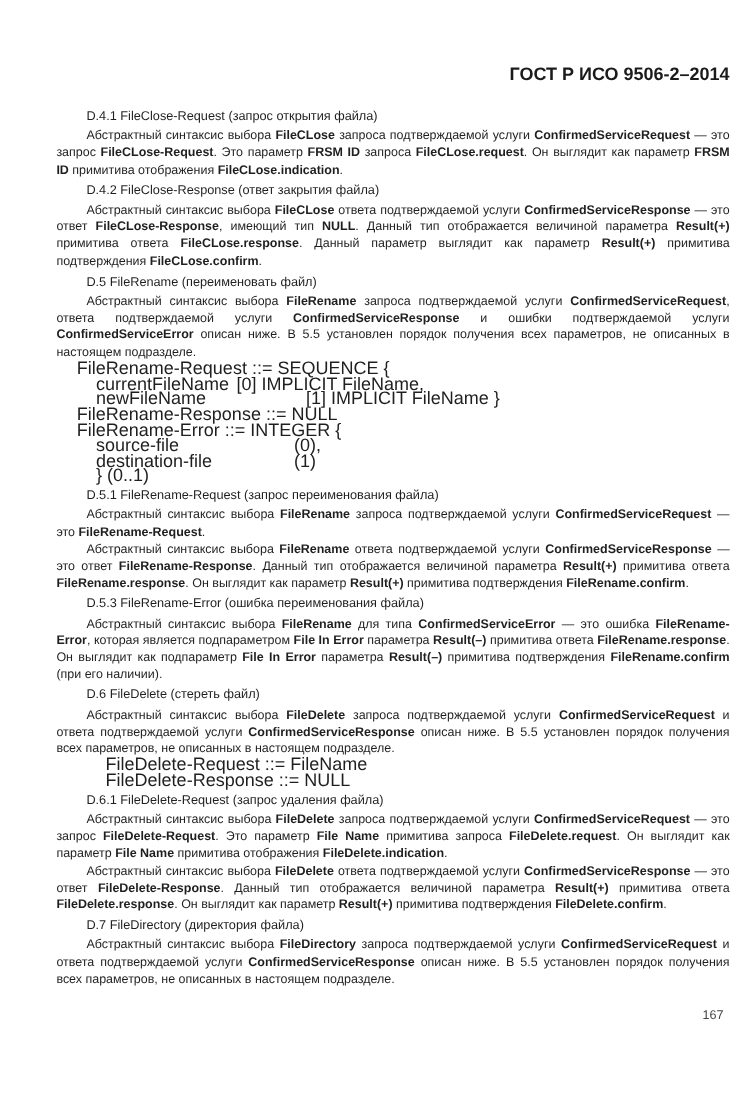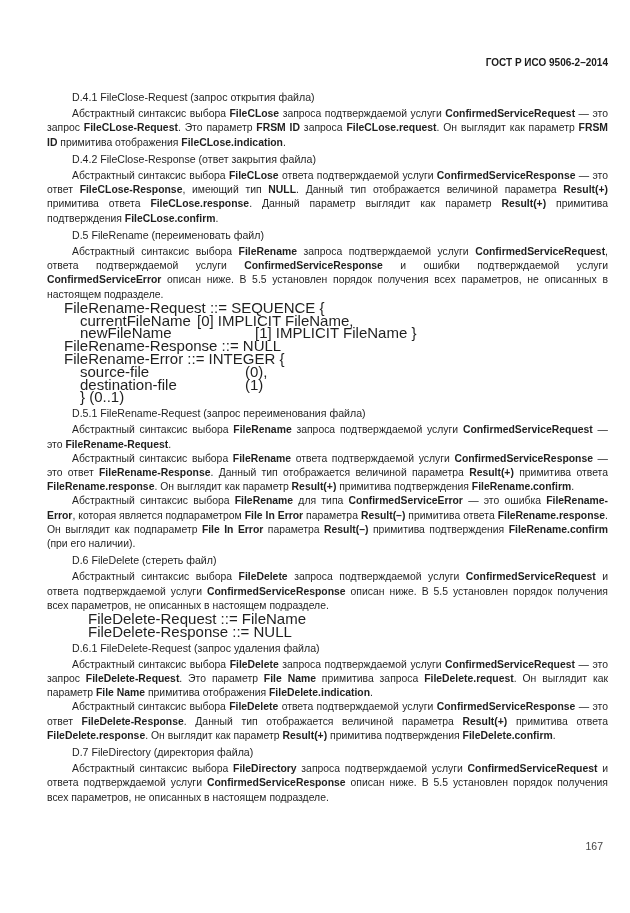--- a/index.html
+++ b/index.html
@@ -9,21 +9,21 @@
     position:relative;
     box-sizing:border-box;
     padding:57px 22px 0 47px;
     font-family:"Liberation Sans",sans-serif;
     color:#1f1f1f;
     overflow:hidden;
   }
   .running-header{
     text-align:right;
     font-weight:bold;
-    font-size:10px;
+    font-size:15px;
     line-height:12px;
     margin-bottom:21px;
     color:#1b1b1b;
   }
   .heading{
     font-weight:normal;
     font-size:10.6px;
     line-height:14.2px;
     padding-left:25px;
     margin:2px 0 3px 0;
@@ -69,20 +69,21 @@
         <div class="code-line" style="padding-left: 33px;"><span>newFileName</span><span class="code-col" style="left: 208px;">[1] IMPLICIT FileName }</span></div>
         <div class="code-line" style="padding-left: 17px;"><span>FileRename-Response ::= NULL</span></div>
         <div class="code-line" style="padding-left: 17px;"><span>FileRename-Error ::= INTEGER {</span></div>
         <div class="code-line" style="padding-left: 33px;"><span>source-file</span><span class="code-col" style="left: 198px;">(0),</span></div>
         <div class="code-line" style="padding-left: 33px;"><span>destination-file</span><span class="code-col" style="left: 198px;">(1)</span></div>
         <div class="code-line" style="padding-left: 33px;"><span>} (0..1)</span></div>
       </div>
       <div class="heading">D.5.1 FileRename-Request (запрос переименования файла)</div>
       <p class="para"><span>Абстрактный синтаксис выбора </span><b>FileRename</b><span> запроса подтверждаемой услуги </span><b>ConfirmedServiceRequest</b><span> — это </span><b>FileRename-Request</b><span>.</span></p>
       <p class="para"><span>Абстрактный синтаксис выбора </span><b>FileRename</b><span> ответа подтверждаемой услуги </span><b>ConfirmedServiceResponse</b><span> — это ответ </span><b>FileRename-Response</b><span>. Данный тип отображается величиной параметра </span><b>Result(+)</b><span> примитива ответа </span><b>FileRename.response</b><span>. Он выглядит как параметр </span><b>Result(+)</b><span> примитива подтверждения </span><b>FileRename.confirm</b><span>.</span></p>
+      <div class="heading">D.5.3 FileRename-Error (ошибка переименования файла)</div>
       <p class="para"><span>Абстрактный синтаксис выбора </span><b>FileRename</b><span> для типа </span><b>ConfirmedServiceError</b><span> — это ошибка </span><b>FileRename-Error</b><span>, которая является подпараметром </span><b>File In Error</b><span> параметра </span><b>Result(–)</b><span> примитива ответа </span><b>FileRename.response</b><span>. Он выглядит как подпараметр </span><b>File In Error</b><span> параметра </span><b>Result(–)</b><span> примитива подтверждения </span><b>FileRename.confirm</b><span> (при его наличии).</span></p>
       <div class="heading">D.6 FileDelete (стереть файл)</div>
       <p class="para"><span>Абстрактный синтаксис выбора </span><b>FileDelete</b><span> запроса подтверждаемой услуги </span><b>ConfirmedServiceRequest</b><span> и ответа подтверждаемой услуги </span><b>ConfirmedServiceResponse</b><span> описан ниже. В 5.5 установлен порядок получения всех параметров, не описанных в настоящем подразделе.</span></p>
       <div class="code">
         <div class="code-line" style="padding-left: 41px;"><span>FileDelete-Request ::= FileName</span></div>
         <div class="code-line" style="padding-left: 41px;"><span>FileDelete-Response ::= NULL</span></div>
       </div>
       <div class="heading">D.6.1 FileDelete-Request (запрос удаления файла)</div>
       <p class="para"><span>Абстрактный синтаксис выбора </span><b>FileDelete</b><span> запроса подтверждаемой услуги </span><b>ConfirmedServiceRequest</b><span> — это запрос </span><b>FileDelete-Request</b><span>. Это параметр </span><b>File Name</b><span> примитива запроса </span><b>FileDelete.request</b><span>. Он выглядит как параметр </span><b>File Name</b><span> примитива отображения </span><b>FileDelete.indication</b><span>.</span></p>
       <p class="para"><span>Абстрактный синтаксис выбора </span><b>FileDelete</b><span> ответа подтверждаемой услуги </span><b>ConfirmedServiceResponse</b><span> — это ответ </span><b>FileDelete-Response</b><span>. Данный тип отображается величиной параметра </span><b>Result(+)</b><span> примитива ответа </span><b>FileDelete.response</b><span>. Он выглядит как параметр </span><b>Result(+)</b><span> примитива подтверждения </span><b>FileDelete.confirm</b><span>.</span></p>

